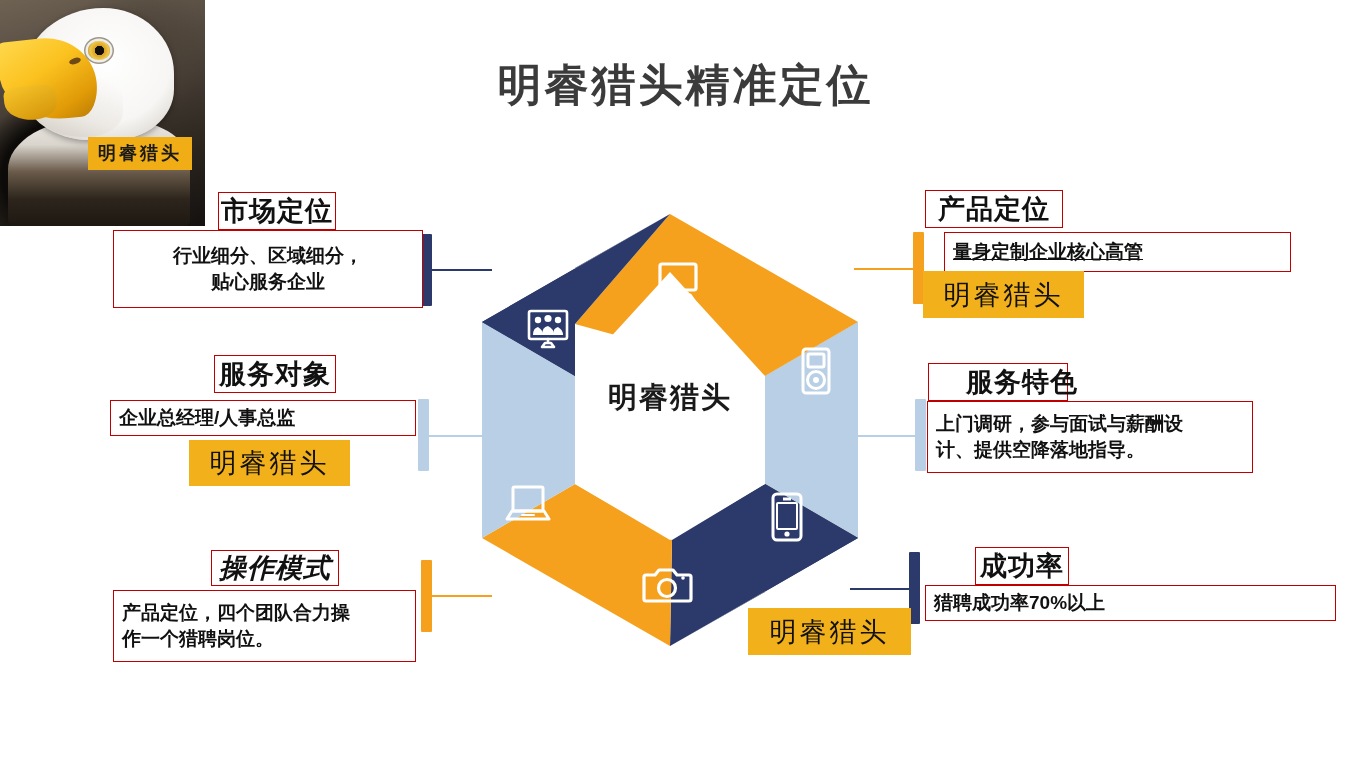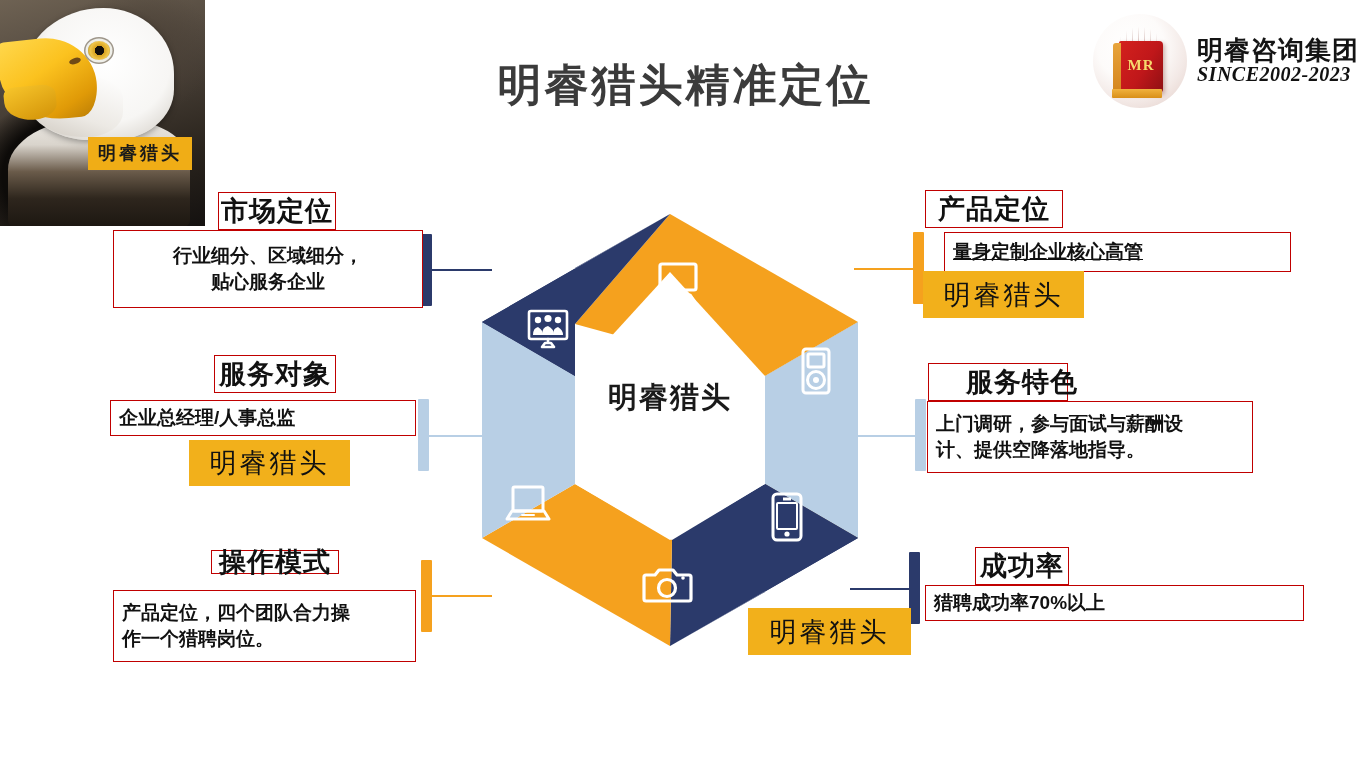--- a/index.html
+++ b/index.html
@@ -166,32 +166,20 @@
     <div class="eagle-neck"></div>
     <div class="eagle-head"></div>
     <div class="eagle-beak"></div>
     <div class="eagle-nostril"></div>
     <div class="eagle-eye"></div>
     <div class="eagle-caption">明睿猎头</div>
   </div>
 
   <div class="slide-title">明睿猎头精准定位</div>
 
-  <div class="brand">
-    <div class="brand-mark">
-      <div class="rays"></div>
-      <div class="brand-book">
-        <div class="brand-mr">MR</div>
-      </div>
-    </div>
-    <div class="brand-text">
-      <span class="brand-cn">明睿咨询集团</span>
-      <span class="brand-en">SINCE2002-2023</span>
-    </div>
-  </div>
 
   <div class="hex-wrap">
     <svg width="390" height="440" viewBox="0 0 390 440">
 
       <g>
 
         <polygon points="195,4 383,112 290,166 100,114" fill="#f5a11e"></polygon>
         <polygon points="383,112 383,328 290,274 290,166" fill="#f5a11e"></polygon>
 
         <polygon points="383,112 383,328 290,274 290,166" fill="#b8cfe5"></polygon>
@@ -262,21 +250,21 @@
   <div class="bar" style="left:418px; top:399px; height:72px; background:#b8cfe5;"></div>
   <div class="hline" style="left:429px; top:435px; width:62px; background:#b8cfe5;"></div>
   <div class="tag" style="left:214px; top:355px; width:122px; height:38px;">服务对象</div>
   <div class="body-box left" style="left:110px; top:400px; width:306px; height:36px;">
     <span style="white-space:pre-line;">企业总经理/人事总监</span>
   </div>
   <div class="wm" style="left:189px; top:440px; width:161px; height:46px;">明睿猎头</div>
 
   <div class="bar" style="left:421px; top:560px; height:72px; background:#f5a11e;"></div>
   <div class="hline" style="left:432px; top:595px; width:60px; background:#f5a11e;"></div>
-  <div class="tag" style="left:211px; top:550px; width:128px; height:24px;">操作模式</div>
+  <div class="tag" style="left:211px; top:550px; width:128px; height:36px;font-style:italic;">操作模式</div>
   <div class="body-box left" style="left:113px; top:590px; width:303px; height:72px;">
     <span style="white-space:pre-line;">产品定位，四个团队合力操
 作一个猎聘岗位。</span>
   </div>
 
   <div class="bar" style="left:913px; top:232px; height:72px; background:#f5a11e;"></div>
   <div class="hline" style="left:854px; top:268px; width:60px; background:#f5a11e;"></div>
   <div class="tag" style="left:925px; top:190px; width:138px; height:38px;">产品定位</div>
   <div class="body-box left" style="left:944px; top:232px; width:347px; height:40px;text-decoration:underline;">
     <span style="white-space:pre-line;">量身定制企业核心高管</span>
@@ -287,18 +275,18 @@
   <div class="hline" style="left:856px; top:435px; width:60px; background:#b8cfe5;"></div>
   <div class="tag" style="left:928px; top:363px; width:140px; height:38px;padding-left:48px;">服务特色</div>
   <div class="body-box left" style="left:927px; top:401px; width:326px; height:72px;">
     <span style="white-space:pre-line;">上门调研，参与面试与薪酬设
 计、提供空降落地指导。</span>
   </div>
 
   <div class="bar" style="left:909px; top:552px; height:72px; background:#2b3a6b;"></div>
   <div class="hline" style="left:850px; top:588px; width:60px; background:#2b3a6b;"></div>
   <div class="tag" style="left:975px; top:547px; width:94px; height:38px;">成功率</div>
-  <div class="body-box left" style="left:925px; top:585px; width:379px; height:36px;text-align:center;">
+  <div class="body-box left" style="left:925px; top:585px; width:411px; height:36px;text-align:center;">
     <span style="white-space:pre-line;">猎聘成功率70%以上</span>
   </div>
   <div class="wm" style="left:748px; top:608px; width:163px; height:47px;">明睿猎头</div>
 
 </div>
 
 </body></html>

